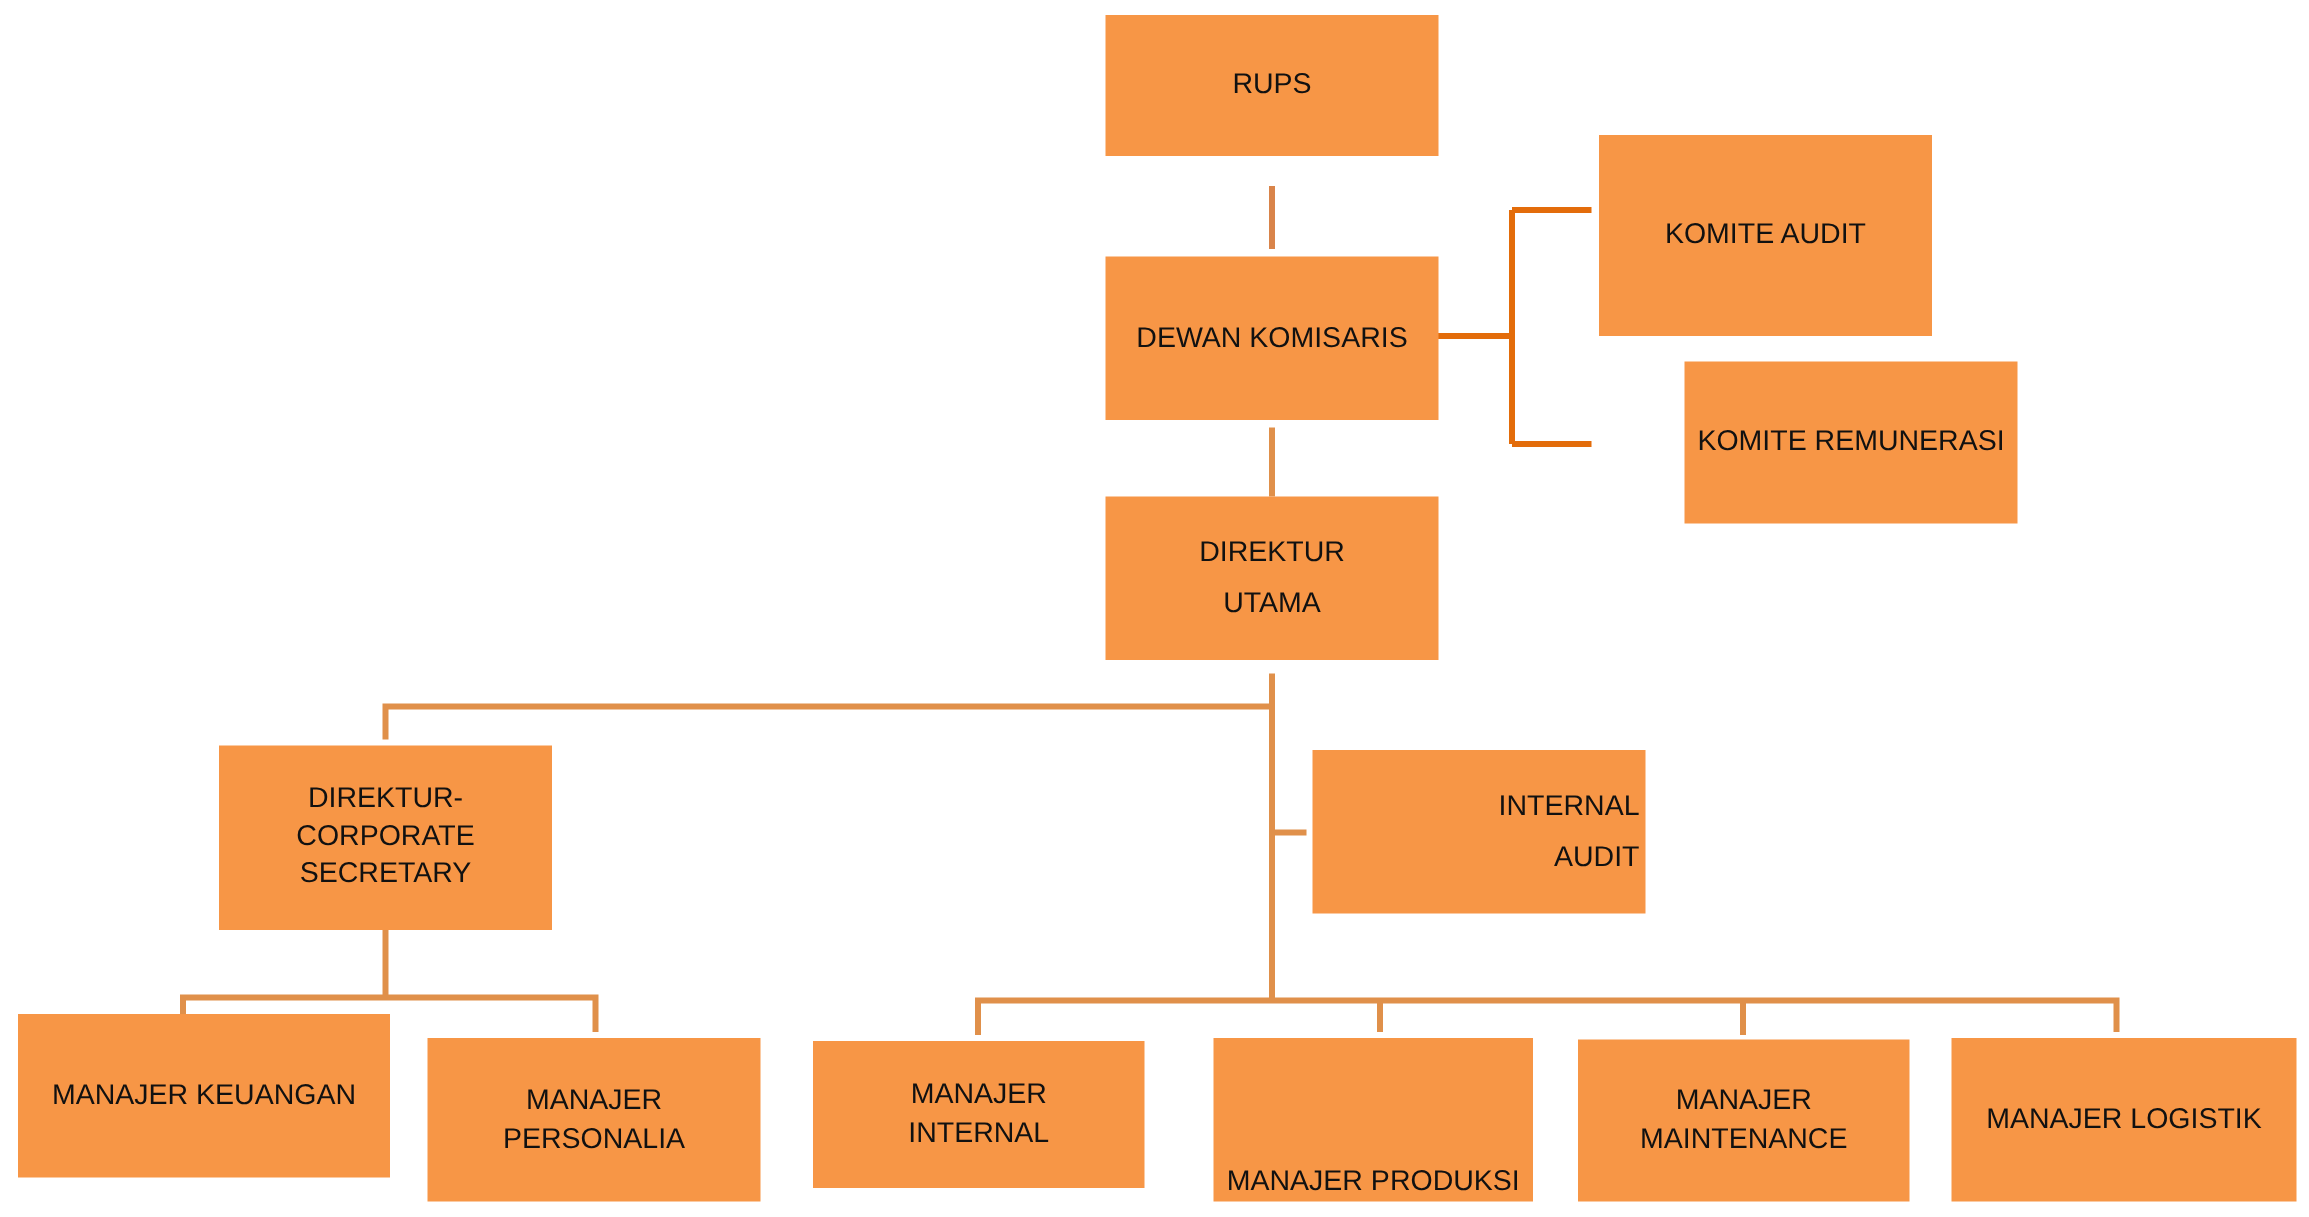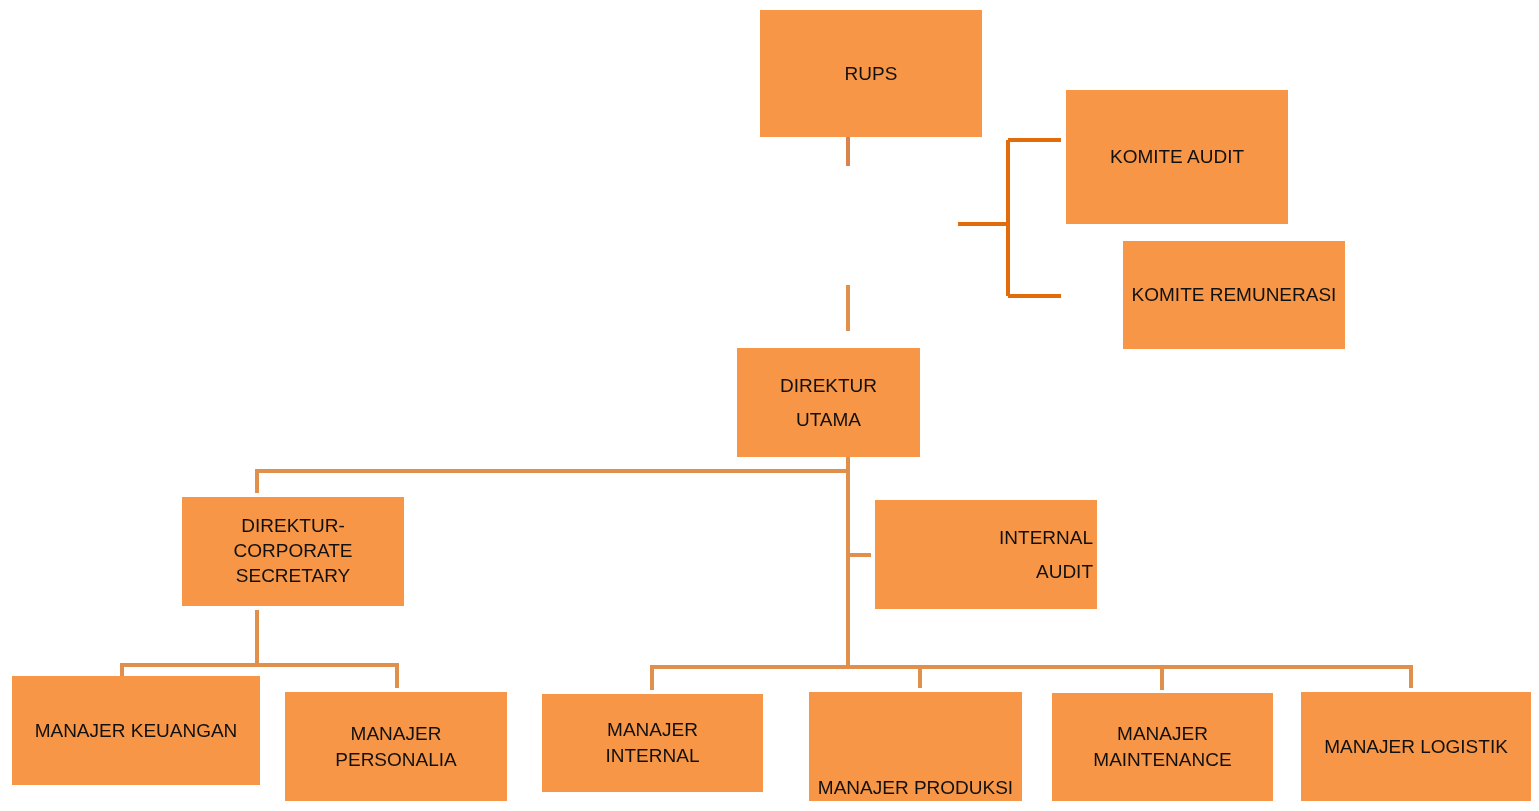--- a/index.html
+++ b/index.html
@@ -63,39 +63,42 @@
     <path d="M 848 471 L 257 471 L 257 493" stroke="#e0904a" stroke-width="4" fill="none"></path>
 
     <line x1="848" y1="555" x2="871" y2="555" stroke="#e0904a" stroke-width="4"></line>
 
     <line x1="257" y1="610" x2="257" y2="665" stroke="#e0904a" stroke-width="4"></line>
     <path d="M 122 688 L 122 665 L 397 665 L 397 688" stroke="#e0904a" stroke-width="4" fill="none"></path>
 
     <path d="M 652 690 L 652 667 L 1411 667 L 1411 688 M 920 667 L 920 688 M 1162 667 L 1162 690" stroke="#e0904a" stroke-width="4" fill="none"></path>
   </svg>
 
-  <div class="box" style="left:760px; top:10px; width:222px; height:127px;">
+  <div class="box" style="left:737px; top:10px; width:222px; height:94px;">
     <span class="line">RUPS</span>
   </div>
 
+  <div class="box" style="left:737px; top:171px; width:222px; height:109px;">
+    <span class="line">DEWAN KOMISARIS</span>
+  </div>
 
   <div class="box" style="left:1066px; top:90px; width:222px; height:134px;">
     <span class="line">KOMITE AUDIT</span>
   </div>
 
   <div class="box" style="left:1123px; top:241px; width:222px; height:108px;">
     <span class="line">KOMITE REMUNERASI</span>
   </div>
 
-  <div class="box spaced" style="left:737px; top:348px; width:183px; height:109px;">
+  <div class="box spaced" style="left:737px; top:331px; width:222px; height:109px;">
     <span class="line">DIREKTUR</span>
     <span class="line">UTAMA</span>
   </div>
 
-  <div class="box tight" style="left:146px; top:497px; width:222px; height:109px;margin-left:36px;">
+  <div class="box tight" style="left:146px; top:497px; width:222px; height:123px;">
     <span class="line">DIREKTUR-</span>
     <span class="line">CORPORATE</span>
     <span class="line">SECRETARY</span>
   </div>
 
   <div class="box spaced" style="left:875px; top:500px; width:222px; height:109px;align-items:flex-end;">
     <span class="line">INTERNAL</span>
     <span class="line">AUDIT</span>
   </div>
 

